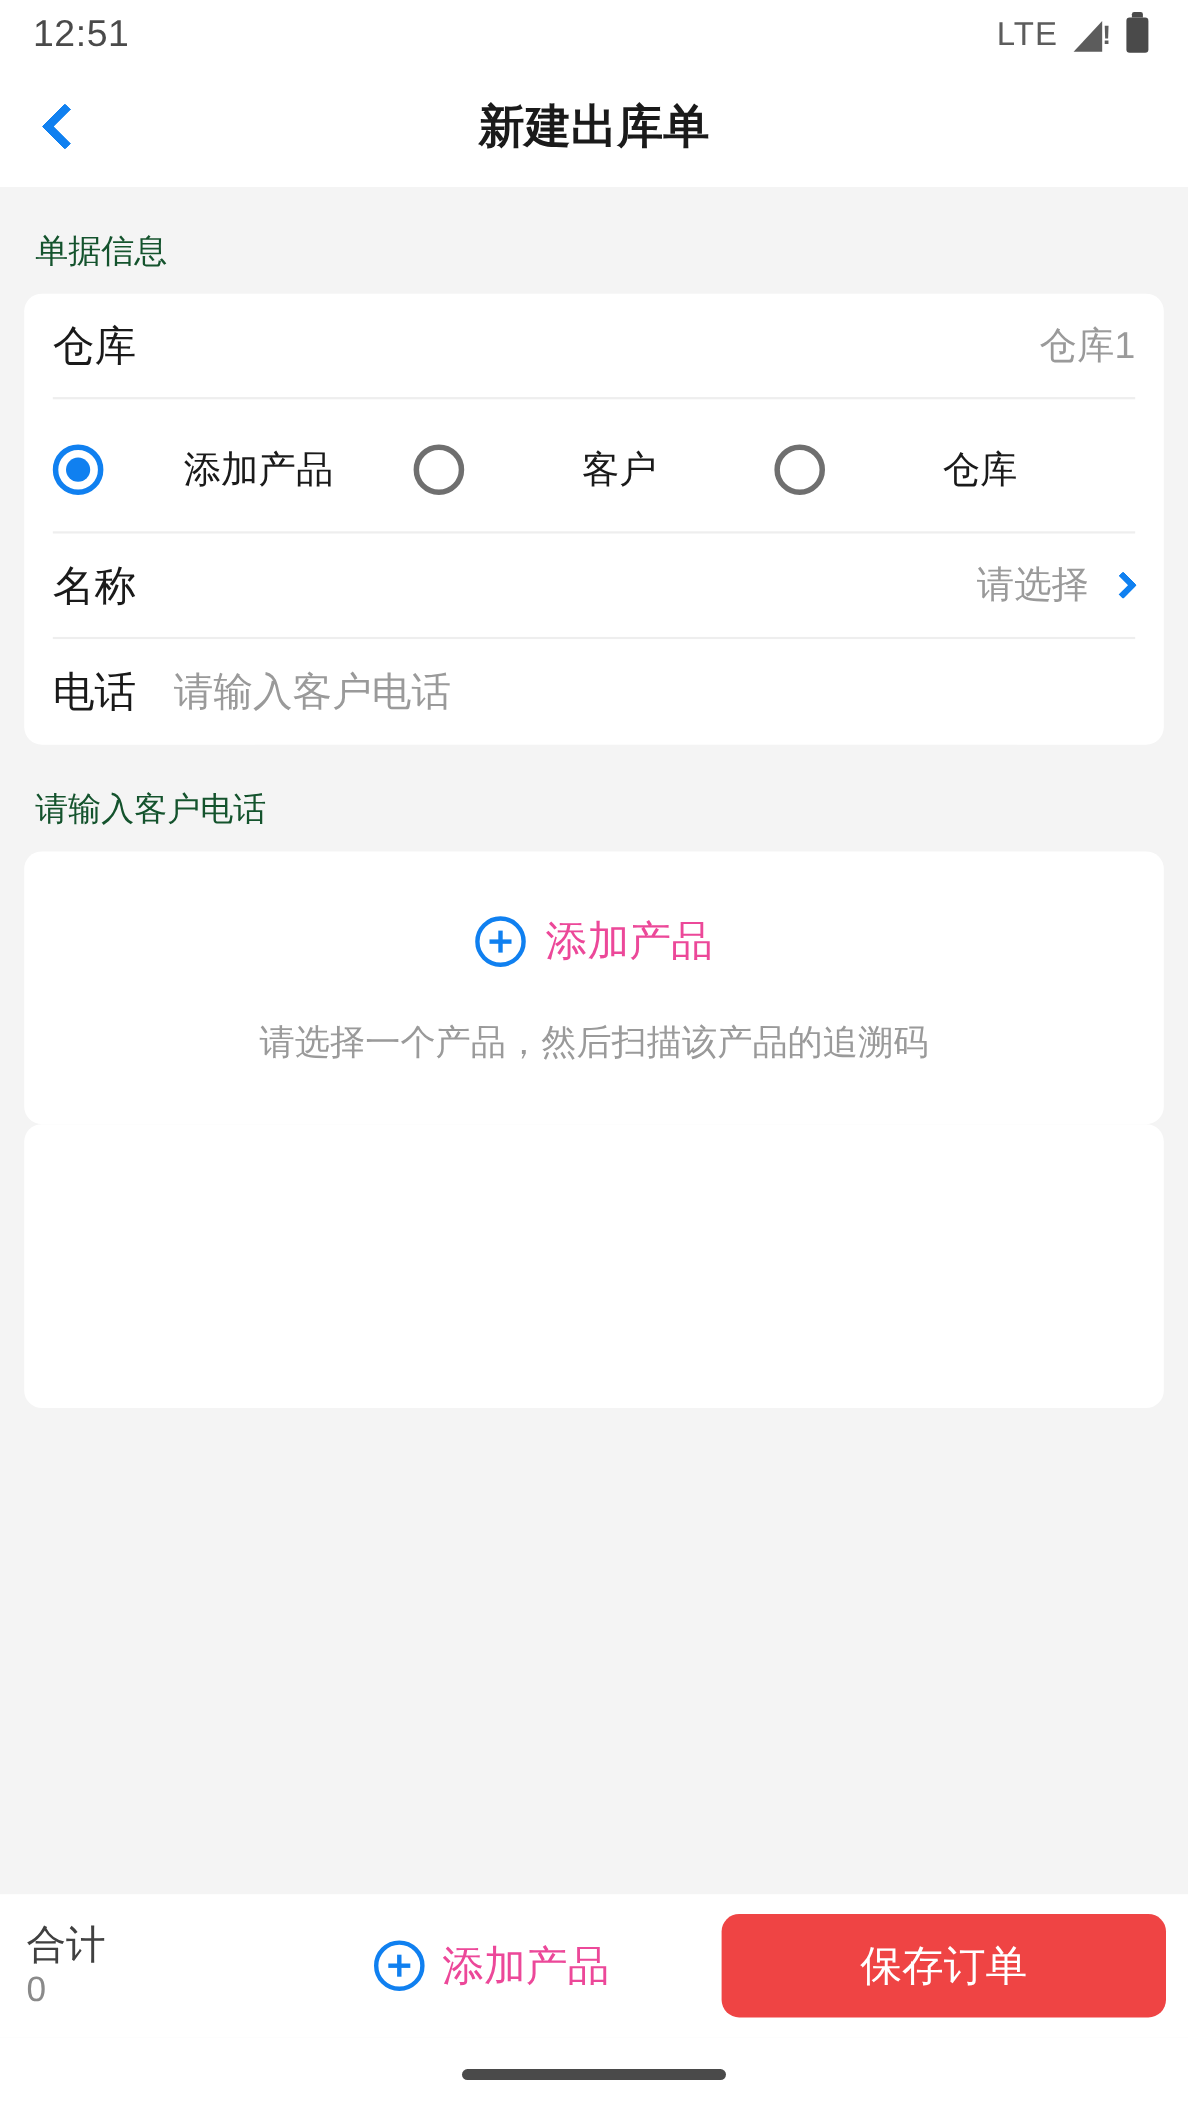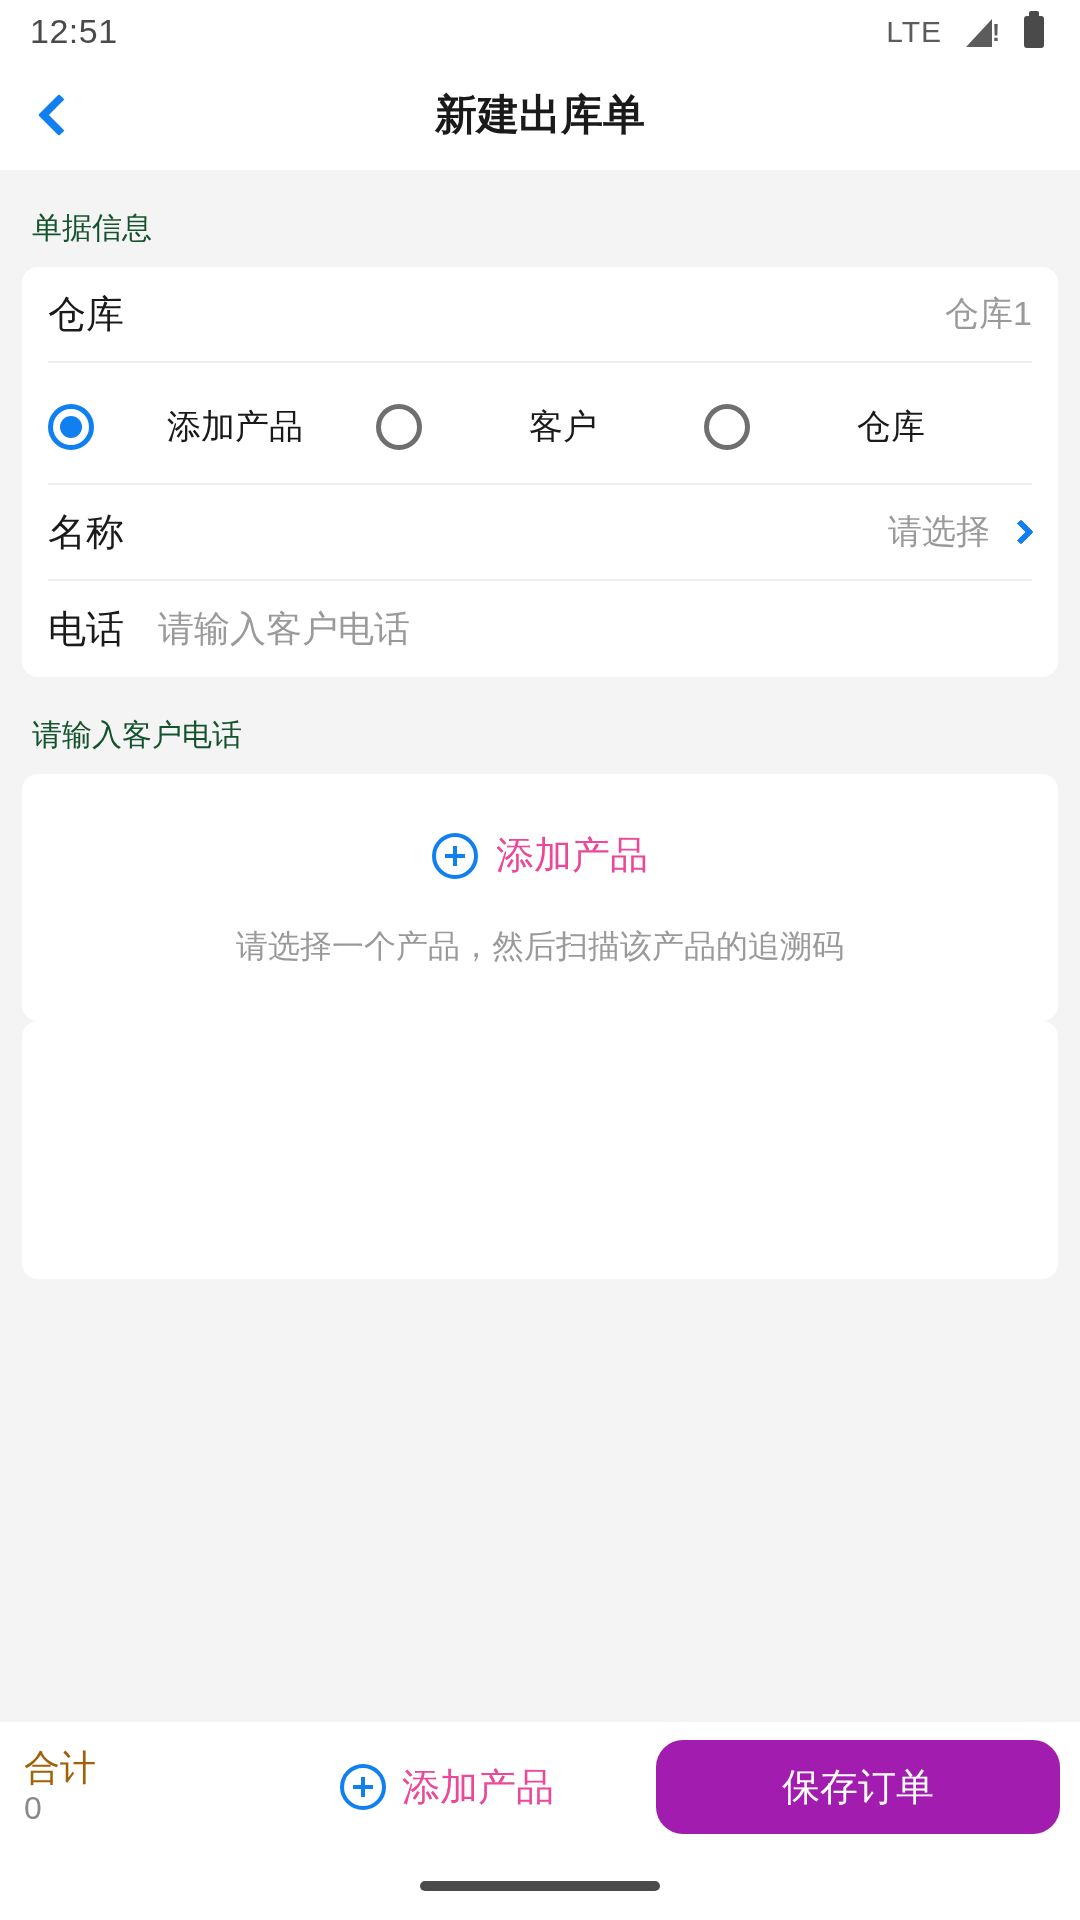--- a/index.html
+++ b/index.html
@@ -22,21 +22,21 @@
     background: #ffffff;
     display: flex; align-items: center;
     justify-content: space-between;
     padding: 3px 36px 0 30px;
     flex: 0 0 auto;
   }
   .status-time {
     font-size: 34px; color: #4a4a4a; letter-spacing: 0.5px;
     font-family: "Liberation Sans", sans-serif;
   }
-  .status-right { display: flex; align-items: center; gap: 24px; }
+  .status-right { display: flex; align-items: center; gap: 14px; }
   .status-lte { font-size: 30px; color: #5c5c5c; letter-spacing: 1px; }
   .signal-icon { position: relative; width: 34px; height: 30px; }
   .signal-icon .tri {
     position: absolute; left: 0; bottom: 0;
     width: 0; height: 0;
     border-left: 26px solid transparent;
     border-bottom: 28px solid #5c5c5c;
   }
   .signal-icon .bang {
     position: absolute; right: 0; bottom: 0;
@@ -210,34 +210,34 @@
   
   .bottombar {
     flex: 0 0 auto;
     height: 130px;
     background: #ffffff;
     display: flex; align-items: center;
     padding: 0 22px 0 24px;
     position: relative;
   }
   .total-block { display: flex; flex-direction: column; justify-content: center; }
-  .total-label { font-size: 36px; color: #a16207; line-height: 1.15; }
+  .total-label { font-size: 36px; color: #404040; line-height: 1.15; }
   .total-value { font-size: 32px; color: #8a8a8a; line-height: 1.2; }
   .bottom-add {
     position: absolute;
     left: 340px;
     display: inline-flex; align-items: center; gap: 16px;
     cursor: pointer;
   }
   .save-btn {
     position: absolute;
     right: 20px;
     width: 404px; height: 94px;
-    background: #a21caf;
-    border: none; border-radius: 27px;
+    background: #ef4444;
+    border: none; border-radius: 16px;
     color: #ffffff; font-size: 38px;
     font-family: Liberation Sans, sans-serif;
     cursor: pointer;
     display: flex; align-items: center; justify-content: center;
   }
 
   
   .home-area {
     flex: 0 0 auto;
     height: 68px; background: #ffffff;

